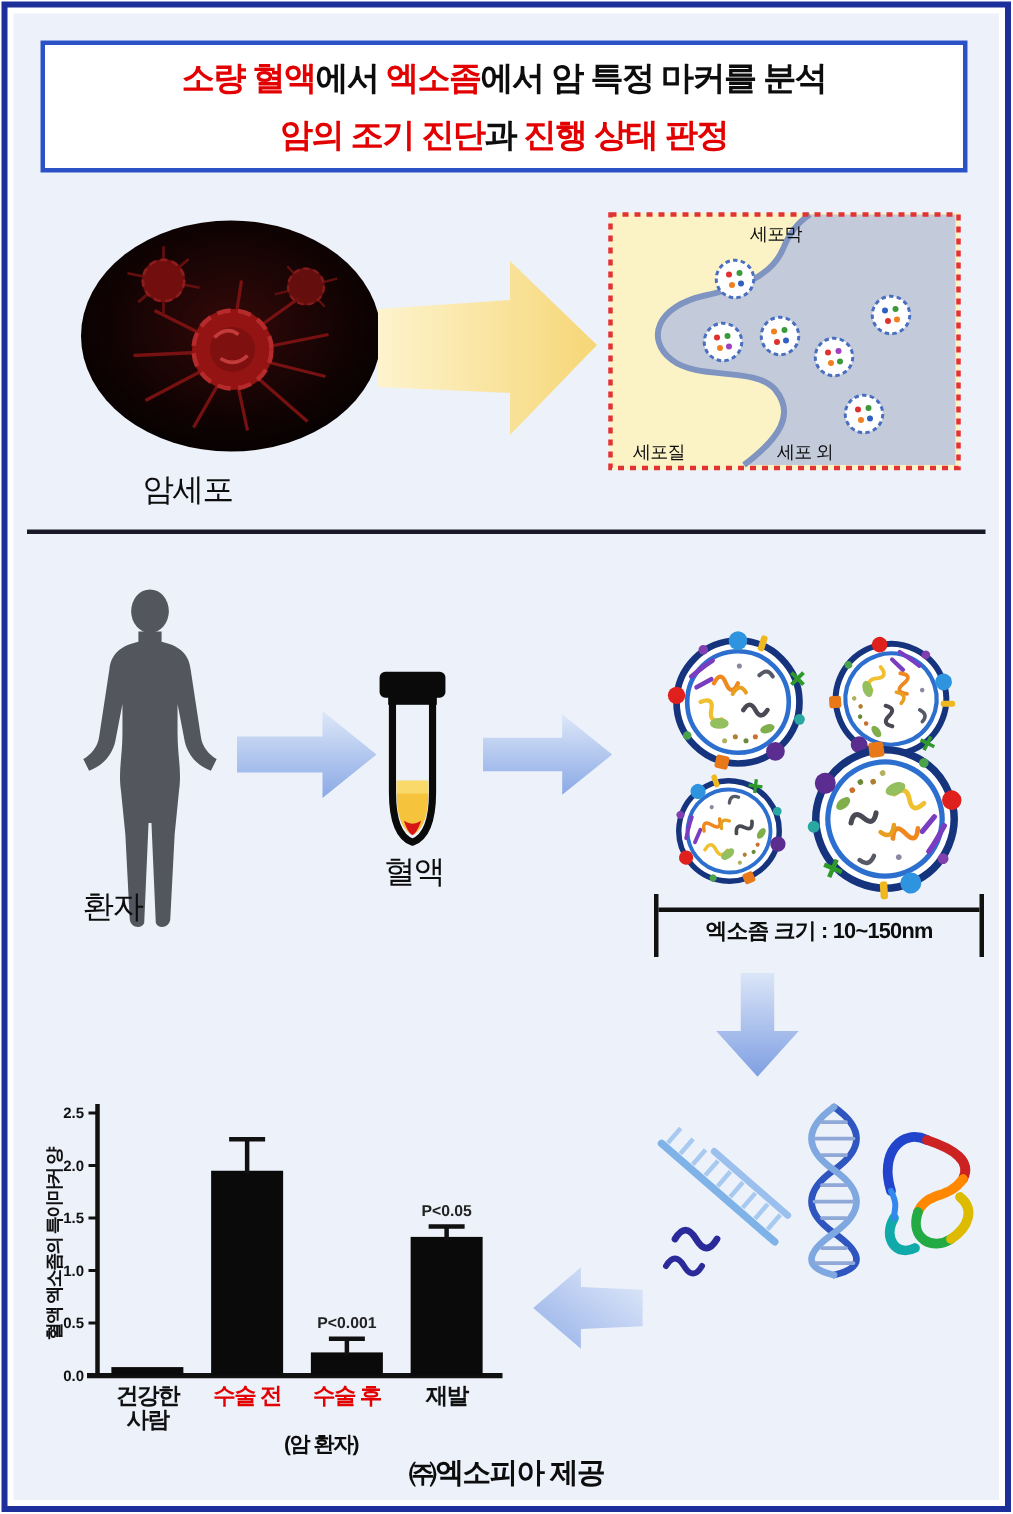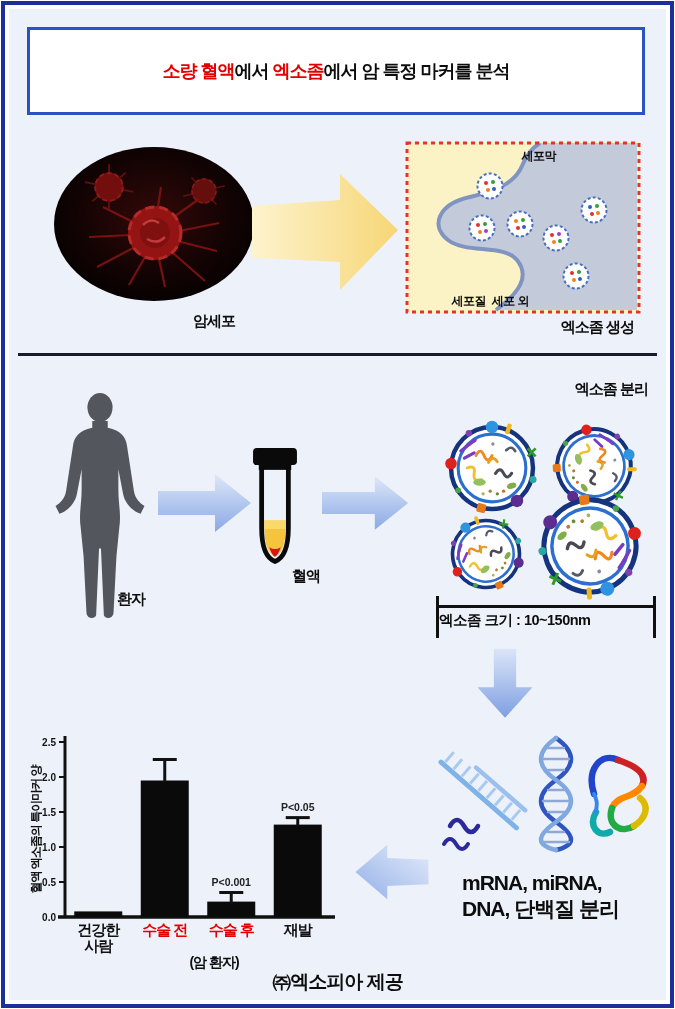--- a/index.html
+++ b/index.html
@@ -7,50 +7,51 @@
     --accent-red:#e30000; --ink:#0d0d0d;
   }
   html,body{margin:0;padding:0;background:#fff;font-family:"Liberation Sans",sans-serif;}
   #canvas{position:relative;width:675px;height:1009px;background:#fff;overflow:hidden;}
   #frame{position:absolute;inset:1px;border:4px solid var(--frame-border);pointer-events:none;z-index:5;}
   #bg{position:absolute;inset:9px;background:var(--background);}
   .abs{position:absolute;}
   #title-box{position:absolute;left:27px;top:27px;width:612px;height:82px;background:#fff;
     border:3px solid var(--title-border);display:flex;flex-direction:column;justify-content:center;
     align-items:center;gap:8px;z-index:2;}
-  .tline{font-size:18px;font-weight:bold;letter-spacing:-1px;white-space:nowrap;}
+  .tline{font-size:22px;font-weight:bold;letter-spacing:-1px;white-space:nowrap;}
   .t-red{color:var(--accent-red);} .t-black{color:var(--ink);}
-  .lbl{position:absolute;font-weight:bold;color:var(--ink);text-align:right;letter-spacing:-1px;}
-  .lbl-lg{font-size:15px;}
+  .lbl{position:absolute;font-weight:normal;color:var(--ink);text-align:left;letter-spacing:-1px;}
+  .lbl-lg{font-size:21px;}
   .lbl-sm{font-size:12px;letter-spacing:-0.5px;}
   #divider{position:absolute;left:18px;top:353px;width:639px;height:3px;background:#1a1a28;}
   #size-scale{position:absolute;left:436px;top:596px;width:214px;height:42px;
     border-left:3px solid #111;border-right:3px solid #111;}
   #size-scale .bar{position:absolute;left:0;top:9px;width:100%;height:3px;background:#111;}
-  #size-scale .txt{position:absolute;left:0;top:15px;width:100%;text-align:left;
+  #size-scale .txt{position:absolute;left:0;top:15px;width:100%;text-align:center;
     font-weight:bold;font-size:14.5px;letter-spacing:-0.5px;color:var(--ink);}
   #mol-label{position:absolute;left:462px;top:870px;font-weight:bold;font-size:21px;
     letter-spacing:-1px;color:var(--ink);line-height:26px;text-align:left;}
   #credit{position:absolute;left:0;top:969px;width:100%;text-align:center;font-weight:bold;
     font-size:19px;letter-spacing:-1px;color:var(--ink);}
   .ctick{font:bold 10px "Liberation Sans",sans-serif;fill:#111;}
   .cxlab{font:bold 15px "Liberation Sans",sans-serif;letter-spacing:-1px;}
   .cann{font:bold 10.5px "Liberation Sans",sans-serif;fill:#222;}
   .cylab{font:bold 12px "Liberation Sans",sans-serif;fill:#111;letter-spacing:-1px;}
   .cnote{font:bold 14px "Liberation Sans",sans-serif;fill:#0d0d0d;letter-spacing:-1px;}
 </style>
 </head>
 <body>
 
 <div id="canvas">
   <div id="bg"></div>
   <div id="frame"></div>
 
   <div id="title-box">
     <div class="tline"><span class="t-red">소량 혈액</span><span class="t-black">에서 </span><span class="t-red">엑소좀</span><span class="t-black">에서 암 특정 마커를 분석</span></div>
+    <div class="tline"><span class="t-red">암의 조기 진단</span><span class="t-black">과 </span><span class="t-red">진행 상태 판정</span></div>
   </div>
 
   <svg class="abs" style="left:52px;top:145px" width="205" height="160" viewBox="0 0 205 160">
     <defs>
       <radialGradient id="gcell" cx="50%" cy="45%" r="65%">
         <stop offset="0%" stop-color="#340909"></stop>
           <stop offset="60%" stop-color="#120303"></stop>
           <stop offset="100%" stop-color="#000"></stop>
       </radialGradient>
     </defs>
@@ -147,23 +148,22 @@
           <circle r="12.5" fill="#fff" stroke="#4a6fc0" stroke-width="2" stroke-dasharray="3 2.2"></circle>
           <circle cx="-4" cy="-3" r="2" fill="#e03030"></circle>
           <circle cx="3" cy="-4" r="2" fill="#3a9a3a"></circle>
           <circle cx="-2" cy="4" r="2" fill="#f08020"></circle>
           <circle cx="4" cy="3" r="2" fill="#3060c0"></circle>
         </g>
     </g>
     <rect x="3" y="3" width="232" height="169" fill="none" stroke="#e23333" stroke-width="3" stroke-dasharray="4 4"></rect>
   </svg>
   <span class="lbl lbl-sm" style="left:500px;top:148px;width:56px">세포막</span>
-  <span class="lbl lbl-sm" style="left:438px;top:293px;width:48px">세포질</span>
-  <span class="lbl lbl-sm" style="left:477px;top:293px;width:52px">세포 외</span>
-  <span class="lbl lbl-lg" style="left:414px;top:318px;width:220px">엑소좀 생성</span>
+  <span class="lbl lbl-sm" style="left:422px;top:293px;width:48px">세포질</span>
+  <span class="lbl lbl-sm" style="left:518px;top:293px;width:52px">세포 외</span>
 
   <div id="divider"></div>
 
   <svg class="abs" style="left:50px;top:392px" width="100" height="232" viewBox="0 0 100 240">
     <ellipse cx="50" cy="16" rx="13" ry="15" fill="#53565c"></ellipse>
     <path fill="#53565c" d="M42,30 L58,30 L58,37 C72,40 77,47 78,56 L85,102 C86,110 91,115 96,118 L92,126 C83,123 76,115 74,106 L69,80 L69,100 C69,116 72,126 70,140 L67,170 L64,228 C64,234 56,236 54,231 L51,162 L49,162 L46,231 C44,236 36,234 36,228 L33,170 L30,140 C28,126 31,116 31,100 L31,80 L26,106 C24,115 17,123 8,126 L4,118 C9,115 14,110 15,102 L22,56 C23,47 28,40 42,37 Z"></path>
   </svg>
   <span class="lbl lbl-lg" style="left:55px;top:590px;width:90px">환자</span>
 
   <svg class="abs" style="left:158px;top:472px" width="95" height="62" viewBox="0 0 95 62">
@@ -189,21 +189,20 @@
   <svg class="abs" style="left:322px;top:472px" width="88" height="62" viewBox="0 0 95 62">
     <defs>
         <linearGradient id="gb2" x1="0" y1="0" x2="0" y2="1">
       <stop offset="0%" stop-color="#dde7f8"></stop>
           <stop offset="100%" stop-color="#8aa9e6"></stop>
         </linearGradient>
       </defs>
     <polygon points="0,19 57,19 57,2 93,31 57,60 57,43 0,43" fill="url(#gb2)"></polygon>
   </svg>
 
-  <span class="lbl lbl-lg" style="left:428px;top:380px;width:220px">엑소좀 분리</span>
 
   <svg class="abs" style="left:424px;top:413px" width="230" height="192" viewBox="0 0 230 192">
     <defs>
       <symbol id="exo-sym" viewBox="-55 -55 110 110">
         <circle r="46" fill="#ffffff" stroke="#16337e" stroke-width="5"></circle>
         <circle r="38" fill="#ffffff" stroke="#2d6fce" stroke-width="3.5"></circle>
         <circle cx="0" cy="-46" r="7" fill="#2f94e0"></circle>
         <rect x="16" y="-50" width="5" height="12" rx="2" fill="#f0b820" transform="rotate(18 18 -44)"></rect>
         <circle cx="-46" cy="-5" r="6.5" fill="#e0201c"></circle>
         <rect x="-17" y="40" width="10" height="10" rx="2" fill="#e87818" transform="rotate(14 -12 45)"></rect>
@@ -300,24 +299,20 @@
   <svg class="abs" style="left:352px;top:843px" width="78" height="58" viewBox="0 0 80 62">
     <defs>
         <linearGradient id="gb4" x1="1" y1="0" x2="0" y2="1">
       <stop offset="0%" stop-color="#e4ebfa"></stop>
           <stop offset="100%" stop-color="#93b0e8"></stop>
         </linearGradient>
       </defs>
     <polygon points="80,18 36,16 36,2 2,31 36,60 36,46 80,44" fill="url(#gb4)"></polygon>
   </svg>
 
-  <div id="mol-label">
-    <span style="display:block">mRNA, miRNA,</span>
-    <span style="display:block">DNA, 단백질 분리</span>
-  </div>
 
   <svg id="chart-svg" class="abs" style="left:18px;top:712px" width="335" height="260" viewBox="0 0 335 260">
       <line x1="47" y1="24" x2="47" y2="205" stroke="#111" stroke-width="3"></line>
       <line x1="40" y1="205" x2="317" y2="205" stroke="#111" stroke-width="3.5"></line>
       <line x1="41" y1="205" x2="47" y2="205" stroke="#111" stroke-width="2"></line>
       <text x="38" y="208.5" text-anchor="end" class="ctick">0.0</text>
       <line x1="41" y1="170" x2="47" y2="170" stroke="#111" stroke-width="2"></line>
       <text x="38" y="173.5" text-anchor="end" class="ctick">0.5</text>
       <line x1="41" y1="135" x2="47" y2="135" stroke="#111" stroke-width="2"></line>
       <text x="38" y="138.5" text-anchor="end" class="ctick">1.0</text>

